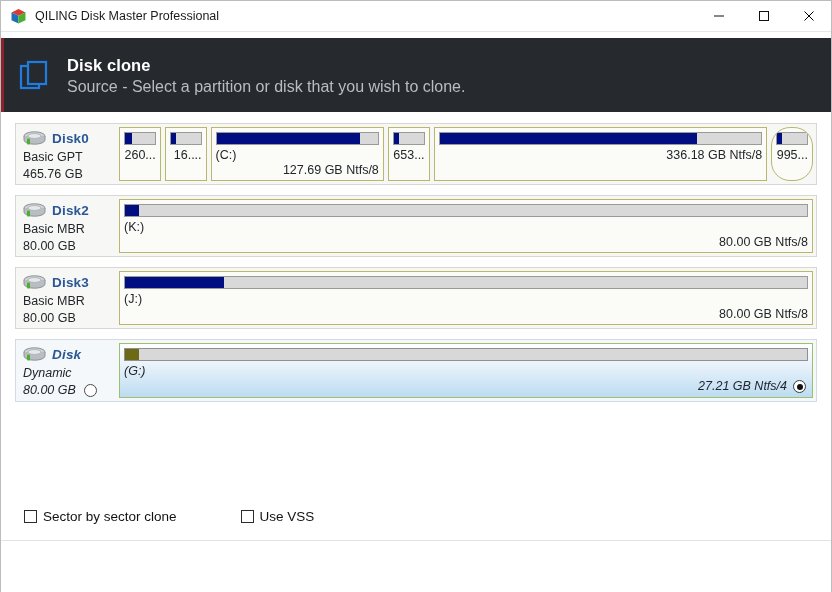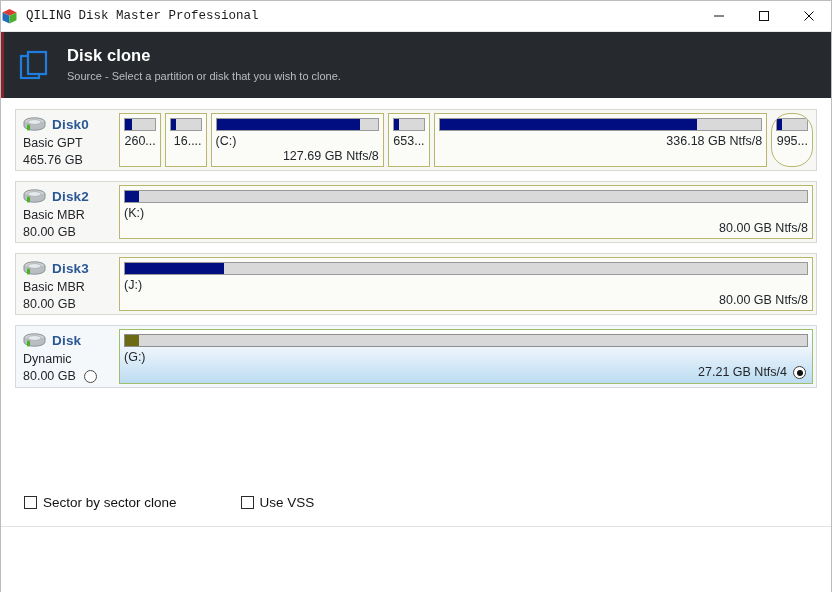--- a/index.html
+++ b/index.html
@@ -19,42 +19,43 @@
   }
 
   
   .titlebar {
     height: 31px;
     background: #ffffff;
     display: flex;
     align-items: center;
     border-bottom: 1px solid #e8e8e8;
   }
-  .title-left { display: flex; align-items: center; flex: 1 1 auto; min-width: 0; font-family: Liberation Mono, monospace; }
+  .title-left { display: flex; align-items: center; padding-left: 9px; flex: 1 1 auto; min-width: 0; }
   .app-icon { width: 17px; height: 17px; position: relative; margin-right: 8px; flex: 0 0 auto; }
   .title-text {
     font-size: 12.5px;
     color: #1b1b1b;
     white-space: nowrap;
   }
   .win-btns { display: flex; height: 31px; flex: 0 0 auto; }
   .win-btn {
     width: 45px; height: 31px;
     display: flex; align-items: center; justify-content: center;
     color: #000;
   }
 
   
   .header {
-    height: 66px;
+    height: 74px;
     background: #262a2e;
     display: flex;
     align-items: center;
     padding-left: 12px;
     position: relative;
+    margin-top: 6px;
   }
   .header::before {
     content: "";
     position: absolute;
     left: 0; top: 0; bottom: 0;
     width: 3px;
     background: #8a2230;
   }
   .header-icon {
     width: 44px; height: 44px;
@@ -65,21 +66,21 @@
   .header-txt { display: flex; flex-direction: column; justify-content: center; }
   .header-title {
     color: #ffffff;
     font-size: 16.5px;
     font-weight: bold;
     line-height: 20px;
     letter-spacing: .1px;
   }
   .header-sub {
     color: #b9bcc0;
-    font-size: 11px;
+    font-size: 16px;
     line-height: 19px;
     margin-top: 2px;
   }
 
   
   .body {
     position: relative;
     height: 571px;
     background: #ffffff;
     padding: 11px 14px 0 14px;
@@ -91,20 +92,21 @@
     border: 1px solid #d6d8d4;
     background: #f7f8f6;
     margin-bottom: 10px;
     height: 62px;
     padding: 3px;
   }
   .disk-row.dynamic {
     background: #f5f8fb;
     border-color: #d3dae1;
     height: 63px;
+    font-style: italic;
   }
 
   .disk-info {
     width: 100px;
     flex: 0 0 auto;
     position: relative;
     padding: 1px 0 0 2px;
   }
   .disk-head {
     display: flex;

